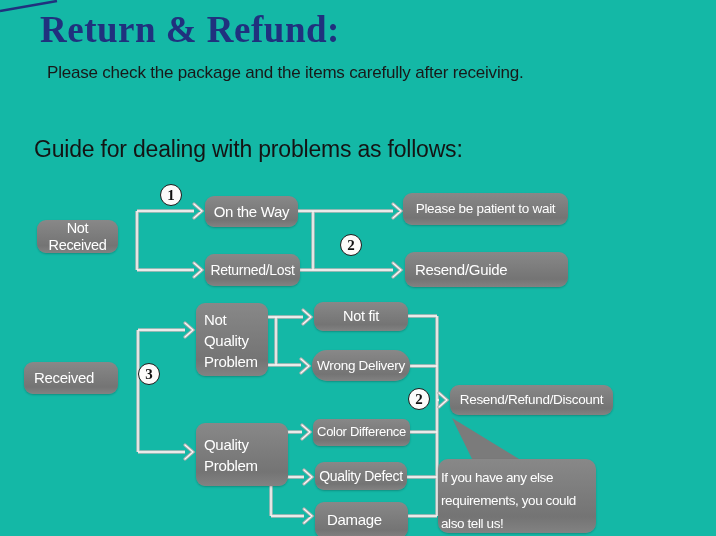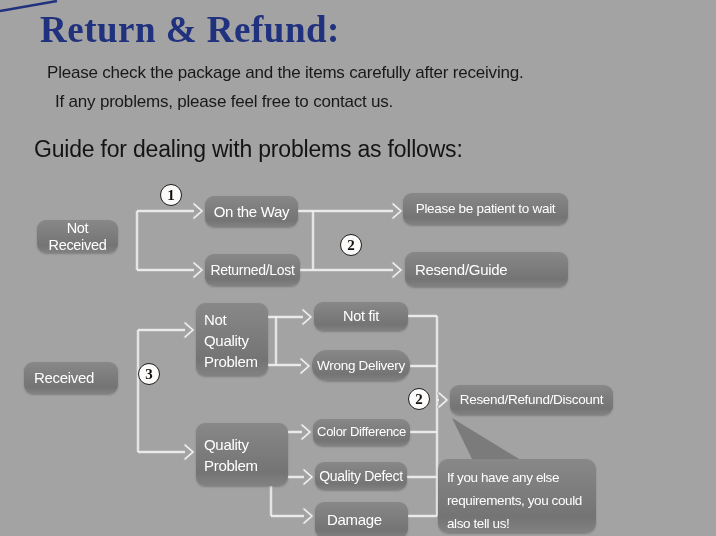--- a/index.html
+++ b/index.html
@@ -2,21 +2,21 @@
 <html style="--title: #20317e; --node_bg: #7b7b7b; --node_text: #ffffff; --connector: #bdbdbd; --text: #1a1a1a;"><head>
 <meta charset="utf-8">
 <style>
   :root{
     --title:#20317e; --node_bg:#7b7b7b; --node_text:#ffffff;
     --connector:#bdbdbd; --text:#1a1a1a;
   }
   html,body{margin:0;padding:0;}
   .canvas{
     position:relative; width:716px; height:536px; overflow:hidden;
-    background:#a3a3a3;
+    background:#14b8a6;
     font-family:"Liberation Sans", sans-serif;
     color:var(--text);
   }
   .abs{position:absolute;}
   
   .title{
     left:40px; top:8px; margin:0;
     font-family:"Liberation Serif", serif;
     font-size:37px; font-weight:bold; letter-spacing:.5px;
     color:var(--title);
@@ -38,21 +38,21 @@
     font-size:14px; line-height:1.15; letter-spacing:-.3px;
     z-index:2;
   }
   .left{justify-content:flex-start; text-align:left; padding-left:10px; padding-right:4px;}
   .top{align-items:flex-start; padding-top:6px;}
   .lh21{line-height:21px;}
   .bubble{
     border-radius:10px; white-space:pre-line;
     align-items:flex-start; padding-top:7px;
     line-height:23px; font-size:13.5px; letter-spacing:-.4px;
-    padding-left:9px; padding-right:5px;
+    padding-left:3px; padding-right:5px;
   }
   
   .marker{
     width:22px; height:22px; box-sizing:border-box;
     border:1.5px solid #1b1b1b; border-radius:50%;
     background:#fcfbfa; z-index:3;
     display:flex; align-items:center; justify-content:center;
     font-family:"Liberation Serif", serif; font-size:15px; font-weight:600;
     color:#111;
   }
@@ -75,21 +75,20 @@
       <path d="M194,204 L202,211 L194,218 M194,263 L202,270 L194,277 M393,204 L401,211 L393,218 M393,263 L401,270 L393,277 M185,323 L193,330 L185,337 M185,445 L193,452 L185,459 M303,310 L311,317 L303,324 M301,359 L309,366 L301,373 M302,425 L310,432 L302,439 M304,470 L312,477 L304,484 M304,509 L312,516 L304,523 M439,393 L447,400 L439,407" stroke="#aeaeae" stroke-width="3.2"></path>
       <path d="M194,204 L202,211 L194,218 M194,263 L202,270 L194,277 M393,204 L401,211 L393,218 M393,263 L401,270 L393,277 M185,323 L193,330 L185,337 M185,445 L193,452 L185,459 M303,310 L311,317 L303,324 M301,359 L309,366 L301,373 M302,425 L310,432 L302,439 M304,470 L312,477 L304,484 M304,509 L312,516 L304,523 M439,393 L447,400 L439,407" stroke="#fafaf9" stroke-width="1.2"></path>
     </g>
     <g>
       <polygon points="452,418 524,462 474,463" fill="#7b7b7b"></polygon>
     </g>
   </svg>
 
   <h1 class="abs title">Return &amp; Refund:</h1>
   <p class="abs intro intro1">Please check the package and the items carefully after receiving.</p>
-  <p class="abs intro intro2">If any problems, please feel free to contact us.</p>
   <h2 class="abs guide">Guide for dealing with problems as follows:</h2>
 
   <div class="abs marker" style="left:160px;top:184px;">1</div>
   <div class="abs marker" style="left:340px;top:234px;">2</div>
   <div class="abs marker" style="left:138px;top:363px;">3</div>
   <div class="abs marker" style="left:408px;top:388px;">2</div>
 
   <div class="abs node" style="left:37px;top:220px;width:81px;height:33px;font-size:14.5px;">Not Received</div>
 
   <div class="abs node" style="left:205px;top:196px;width:93px;height:31px;font-size:15px;">On the Way</div>
@@ -103,21 +102,21 @@
   <div class="abs node left" style="left:24px;top:362px;width:94px;height:32px;font-size:15px;">Received</div>
 
   <div class="abs node left top lh21" style="left:196px;top:303px;width:72px;height:73px;font-size:15px;padding-left:8px;">Not Quality Problem</div>
 
   <div class="abs node" style="left:314px;top:302px;width:94px;height:29px;font-size:14.5px;">Not fit</div>
 
   <div class="abs node" style="left:312px;top:350px;width:98px;height:31px;font-size:13.5px;border-radius:15px;">Wrong Delivery</div>
 
   <div class="abs node left lh21" style="left:196px;top:423px;width:92px;height:63px;font-size:15px;padding-left:8px;">Quality Problem</div>
 
-  <div class="abs node" style="left:313px;top:419px;width:97px;height:27px;font-size:13px;">Color Difference</div>
+  <div class="abs node" style="left:313px;top:419px;width:97px;height:27px;font-size:13px;border-radius:7px;">Color Difference</div>
 
   <div class="abs node" style="left:315px;top:462px;width:92px;height:28px;">Quality Defect</div>
 
   <div class="abs node left" style="left:315px;top:502px;width:93px;height:36px;font-size:15px;padding-left:12px;">Damage</div>
 
   <div class="abs node" style="left:450px;top:385px;width:163px;height:30px;font-size:13.5px;">Resend/Refund/Discount</div>
 
   <div class="abs node left bubble" style="left:438px;top:459px;width:158px;height:74px;">If you have any else
 requirements, you could
 also tell us!</div>

